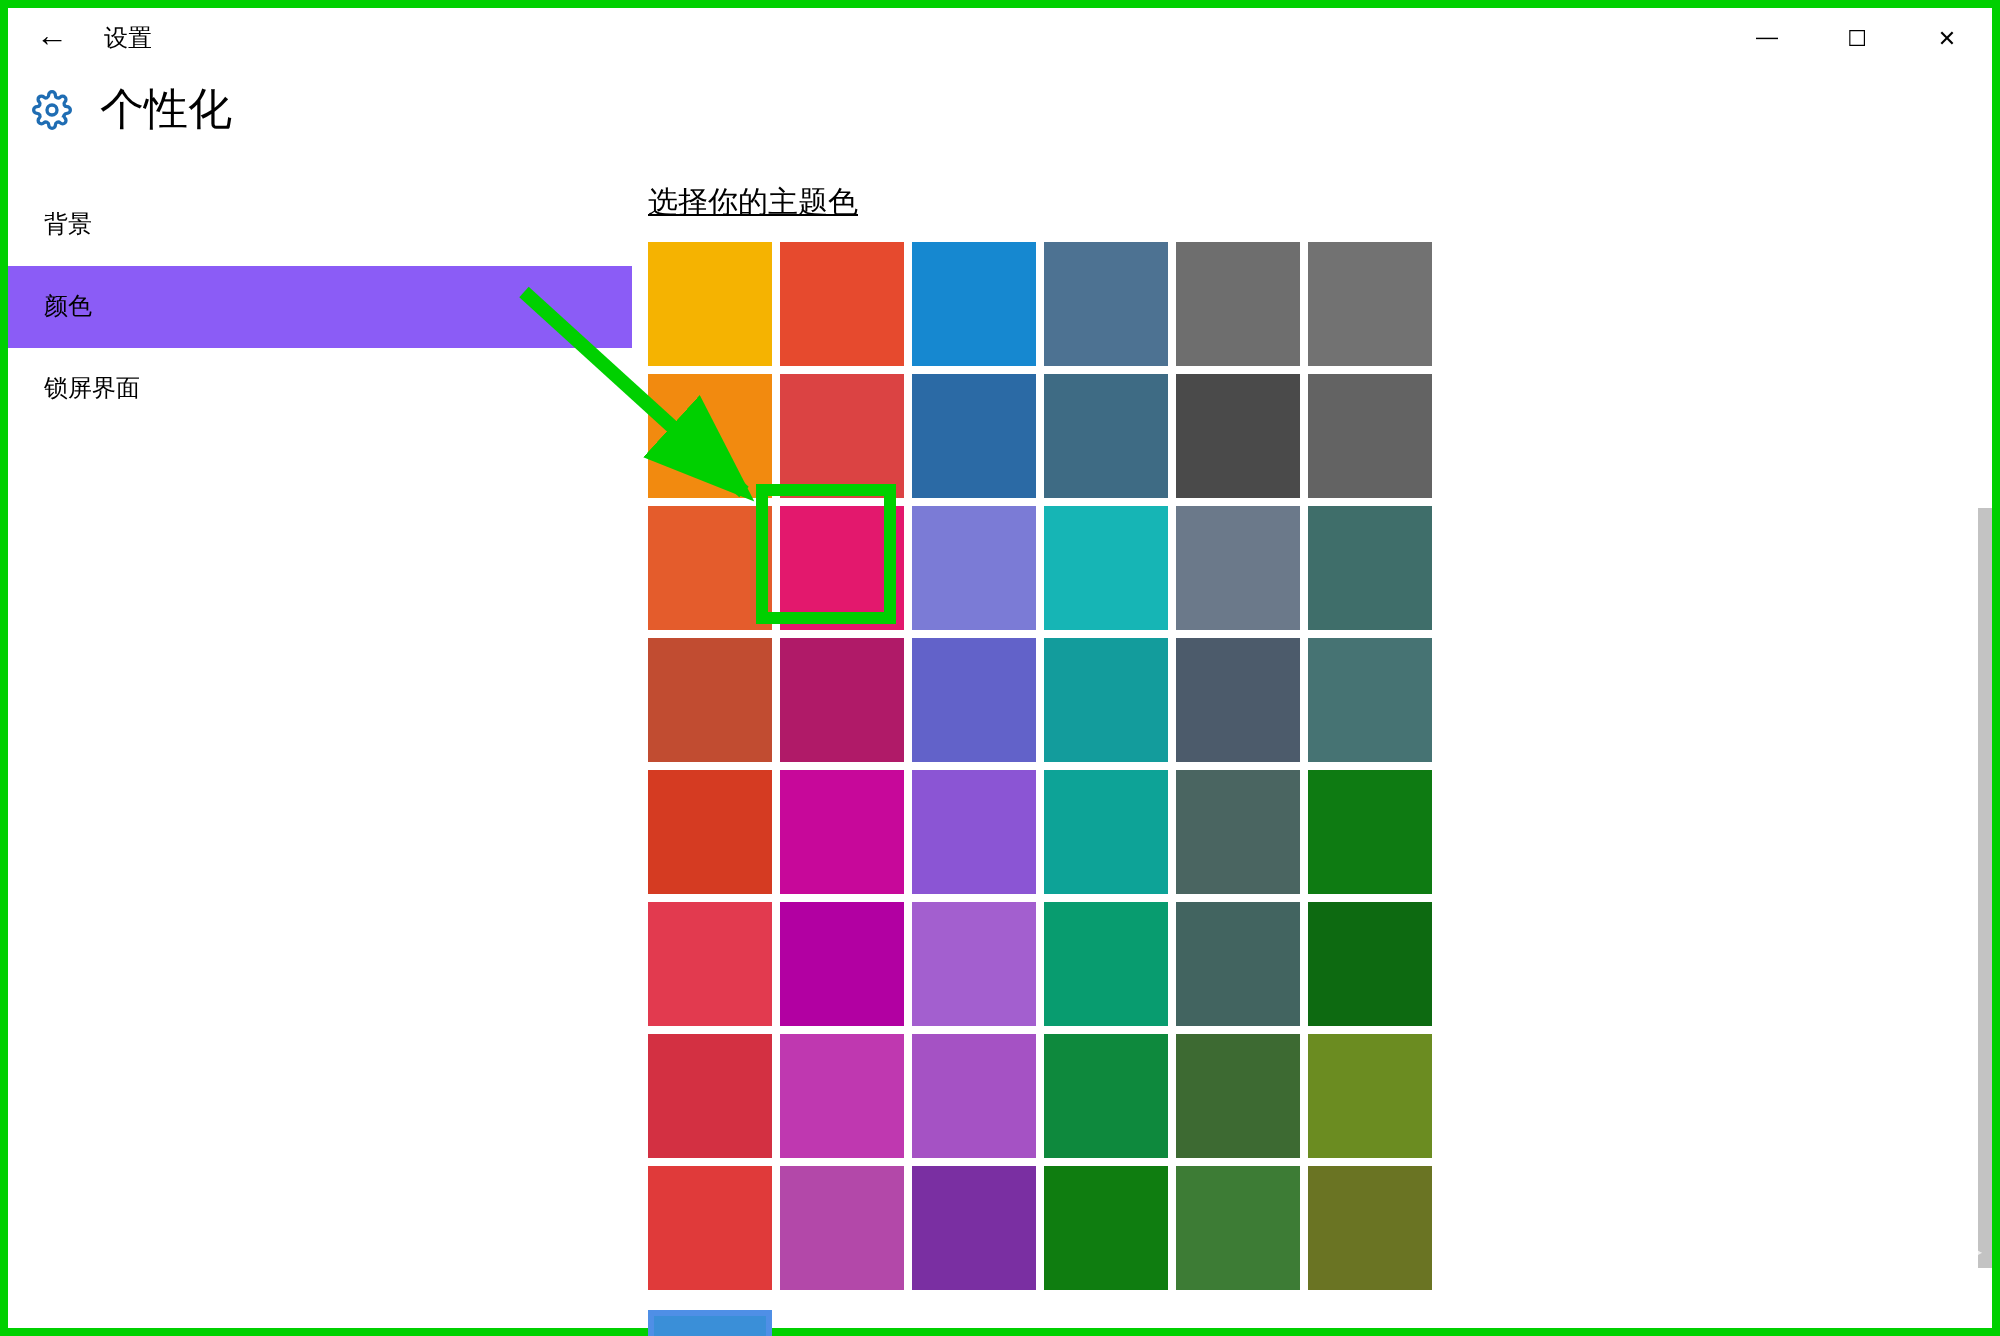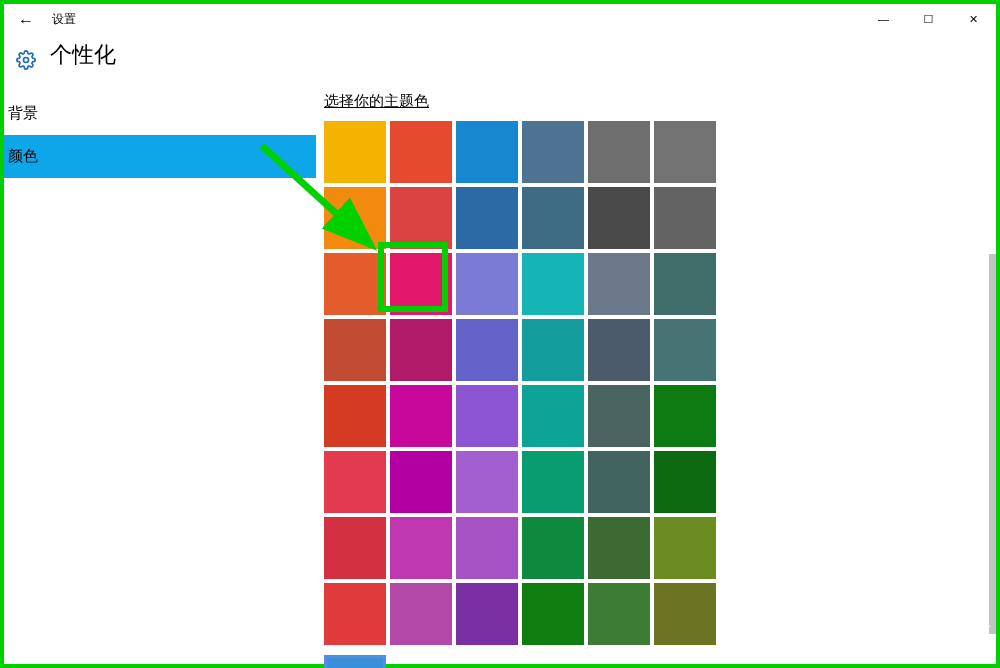--- a/index.html
+++ b/index.html
@@ -31,21 +31,21 @@
     display: flex; height: 30px;
   }
   .window-controls div {
     width: 45px; height: 30px;
     display: flex; align-items: center; justify-content: center;
     font-family: "Segoe UI Symbol", sans-serif;
     font-size: 11px; color: #000;
   }
 
   .header {
-    display: flex; align-items: flex-end;
+    display: flex; align-items: center;
     padding: 6px 12px 16px 12px;
     position: relative;
   }
   .header .gear {
     width: 20px; height: 20px; margin-right: 14px;
     color: #1f6db3;
   }
   .header h1 {
     font-size: 22px; font-weight: 400;
   }
@@ -69,26 +69,26 @@
 
   .body {
     display: flex;
     height: calc(100% - 30px - 52px);
   }
   .sidebar {
     width: 312px;
     padding-top: 6px;
   }
   .sidebar .item {
-    padding: 12px 4px;
-    font-size: 15px;
+    padding: 12px 18px;
+    font-size: 12px;
     cursor: default;
   }
   .sidebar .item.selected {
-    background: #0ea5e9;
+    background: #8b5cf6;
   }
 
   .content {
     flex: 1;
     padding: 6px 8px;
     position: relative;
     text-decoration: underline;
   }
   .content-title {
     font-size: 15px; margin-bottom: 10px;
@@ -164,20 +164,21 @@
       </svg>
     </span>
     <h1>个性化</h1>
 
   </div>
 
   <div class="body">
     <div class="sidebar">
       <div class="item"><span>背景</span></div>
       <div class="item selected"><span>颜色</span></div>
+      <div class="item"><span>锁屏界面</span></div>
     </div>
 
     <div class="content">
       <div class="content-title">选择你的主题色</div>
       <div class="color-grid" id="color-grid">
           <div class="color-swatch" style="background: rgb(245, 179, 1);"></div>
           <div class="color-swatch" style="background: rgb(230, 74, 46);"></div>
           <div class="color-swatch" style="background: rgb(22, 136, 208);"></div>
           <div class="color-swatch" style="background: rgb(77, 114, 146);"></div>
           <div class="color-swatch" style="background: rgb(110, 110, 110);"></div>

